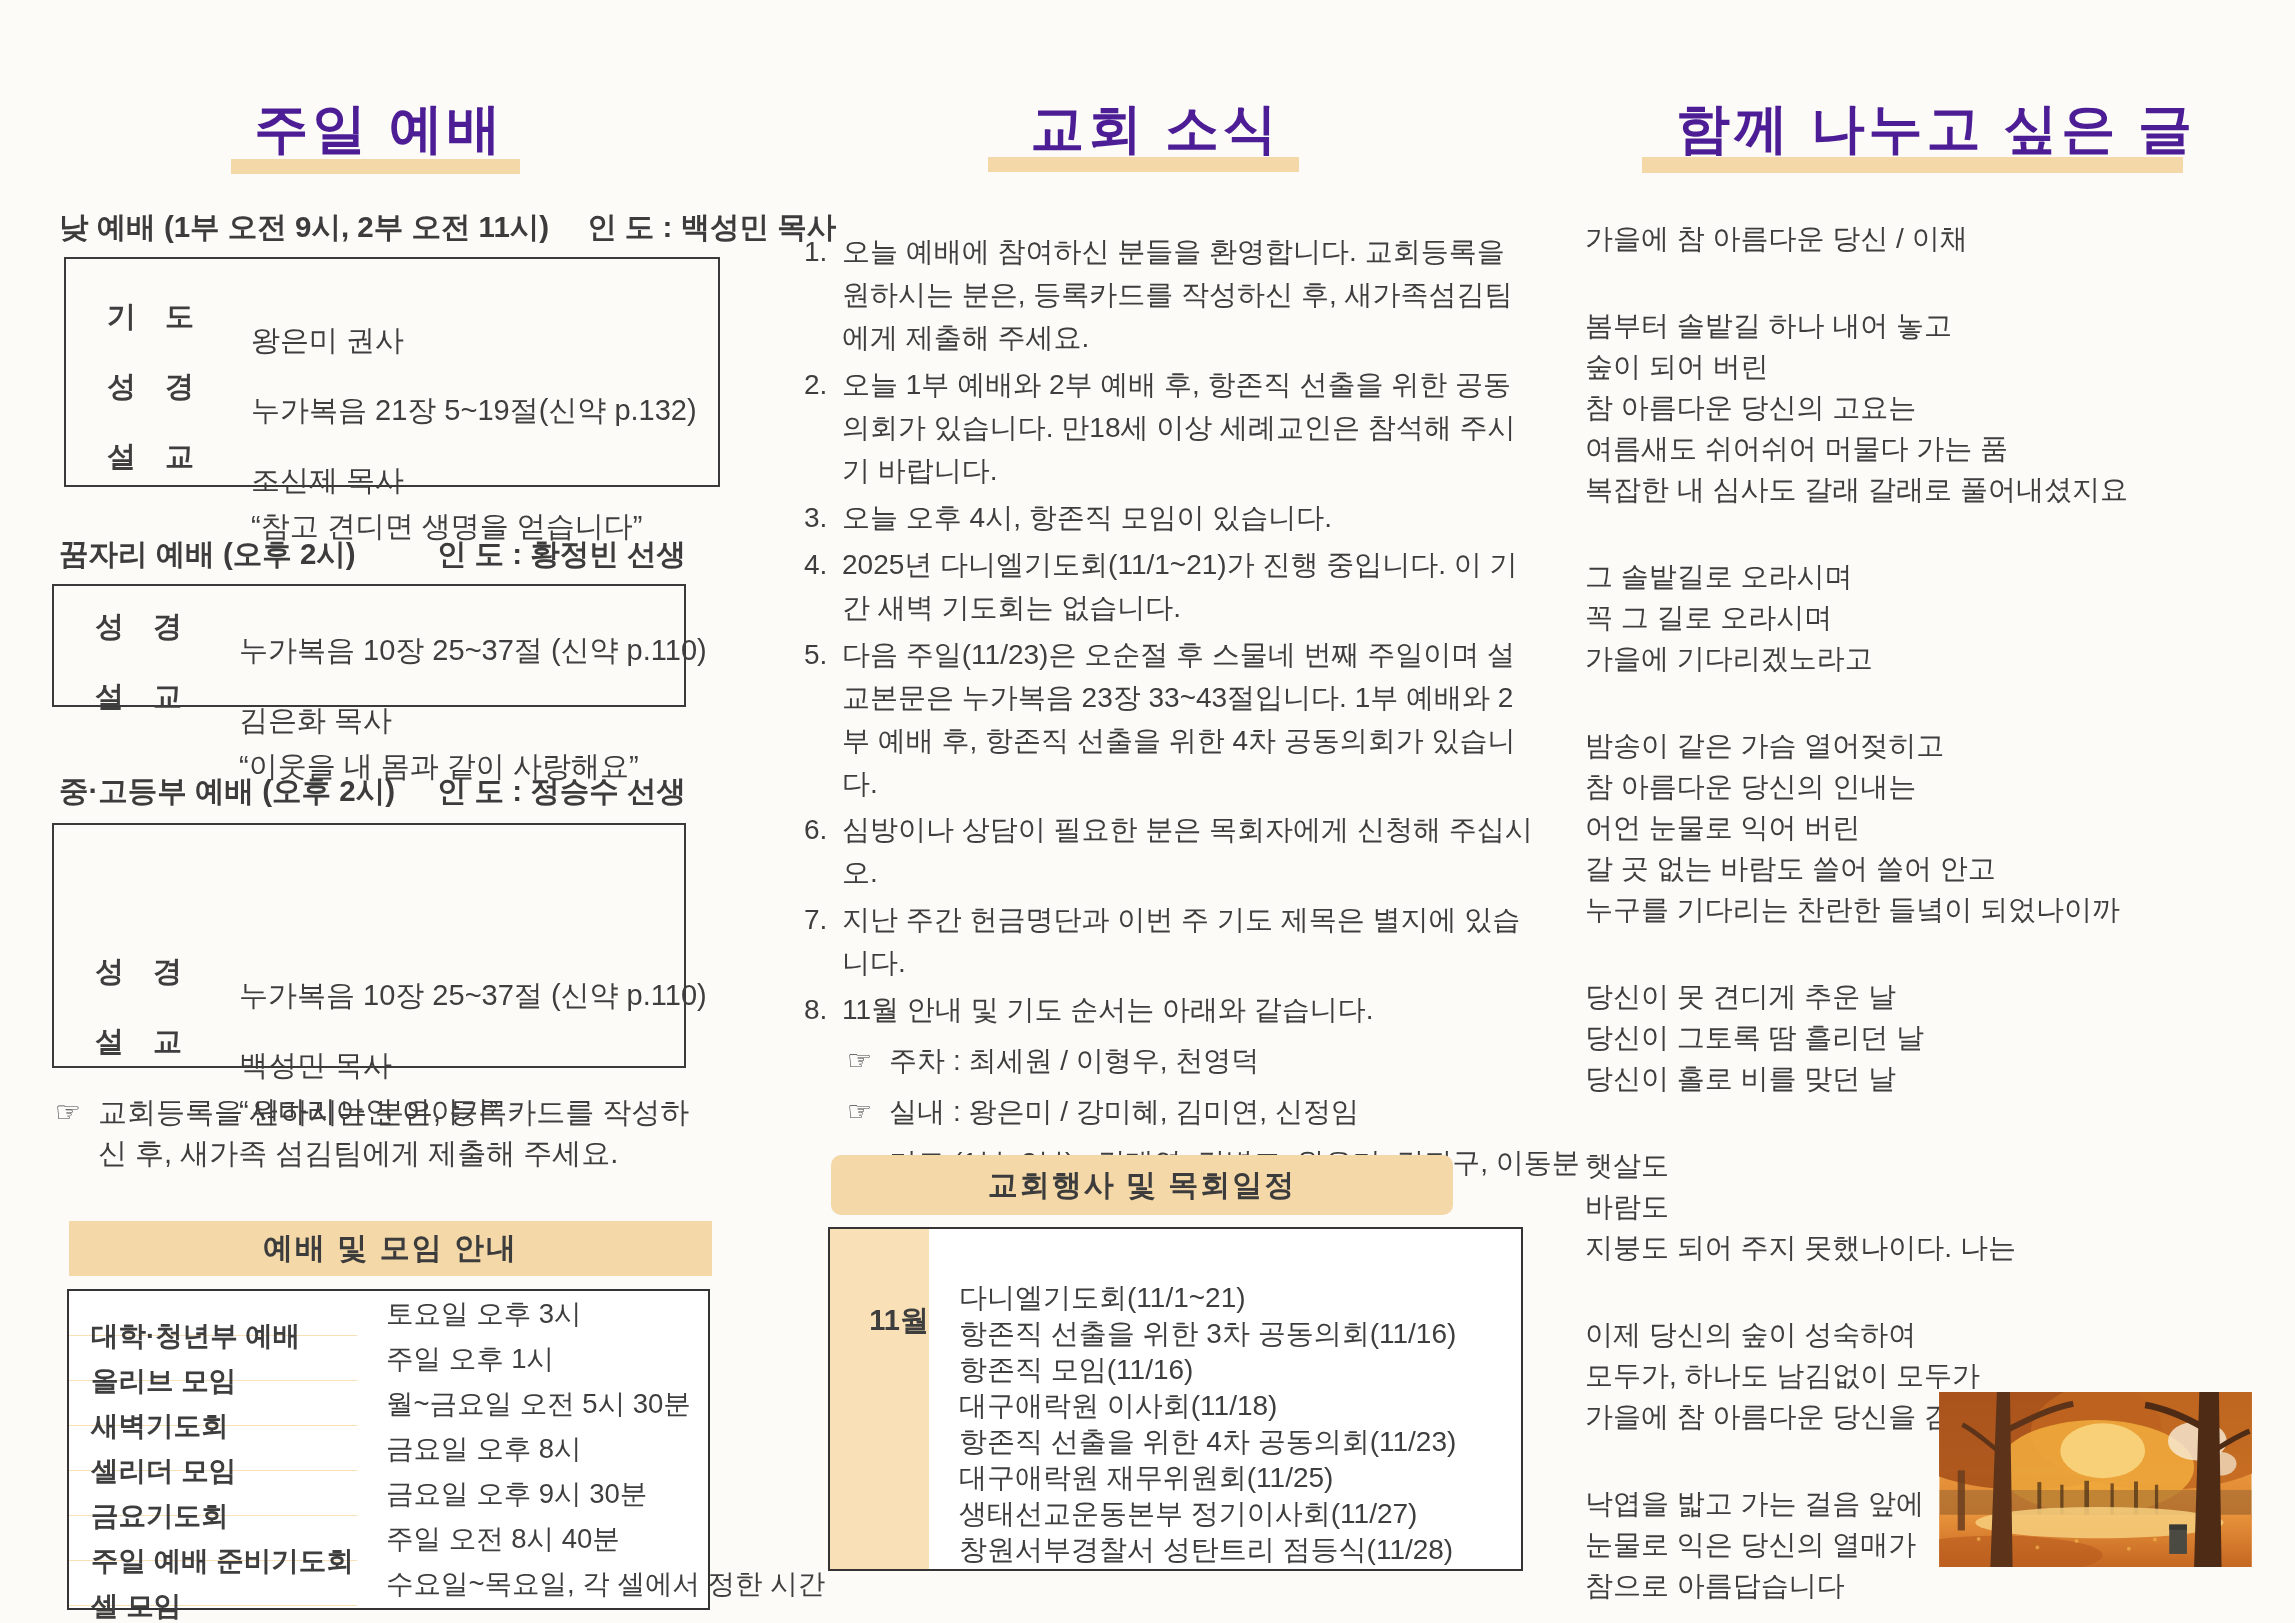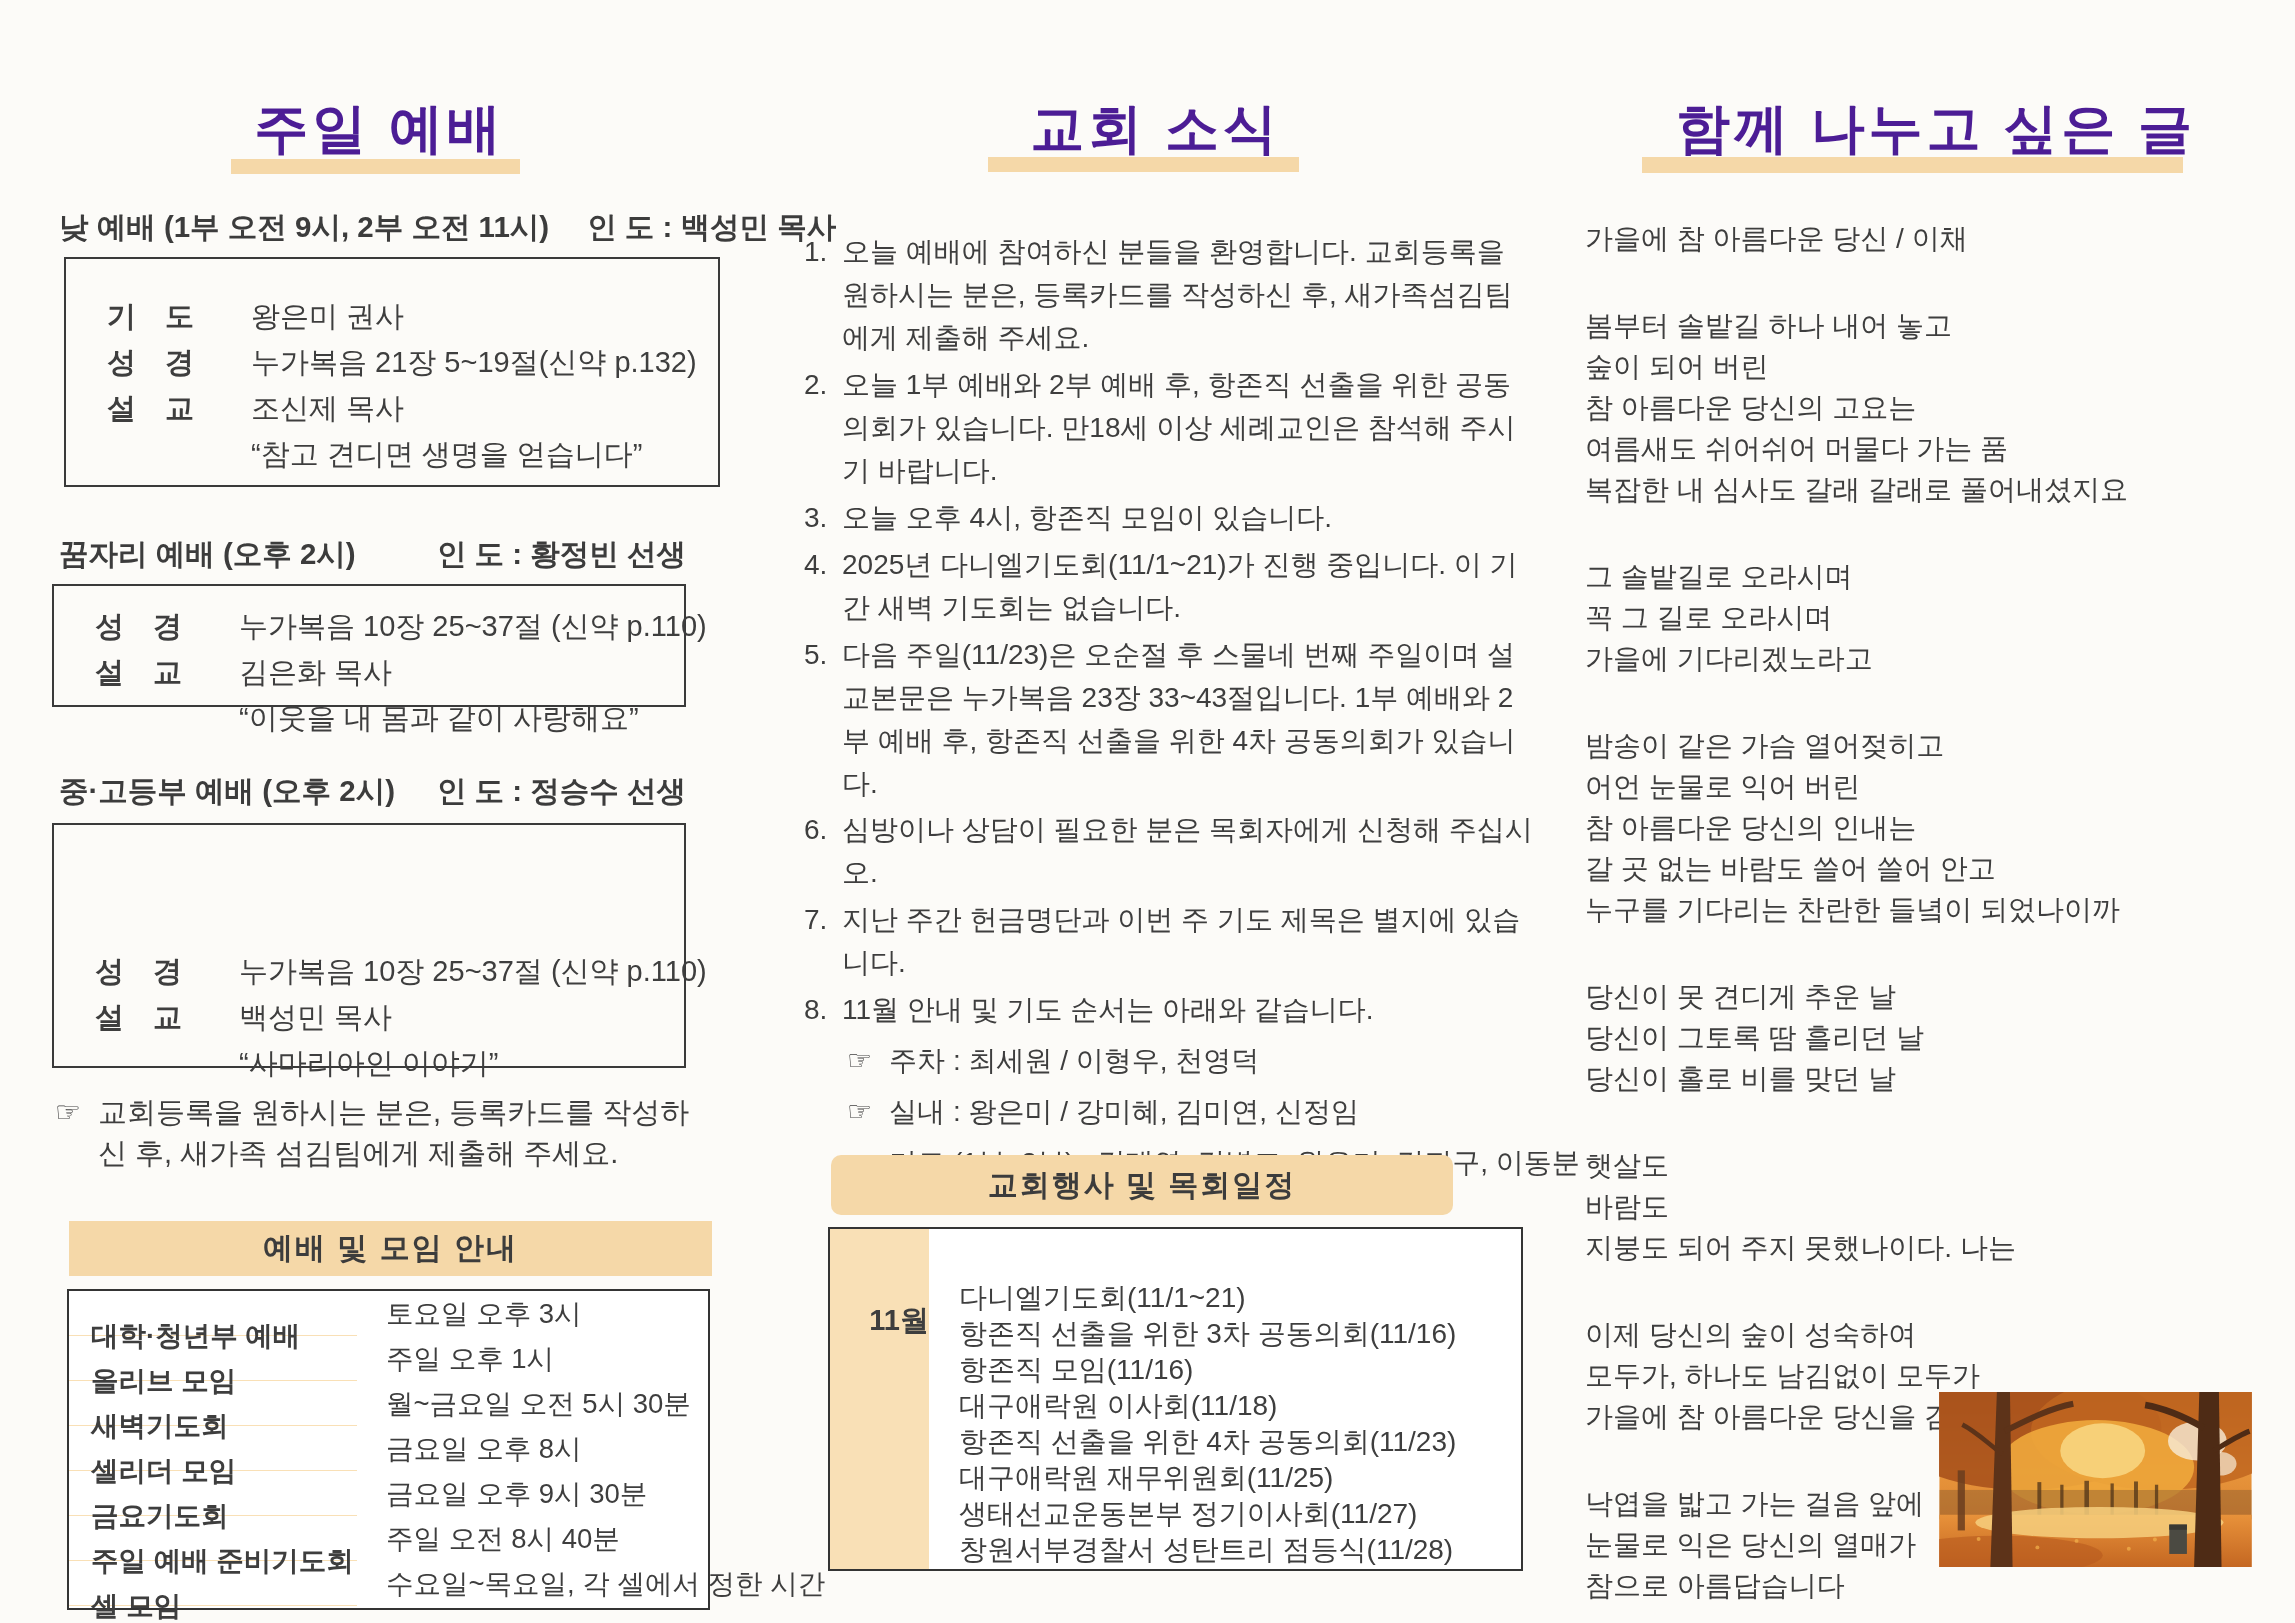--- a/index.html
+++ b/index.html
@@ -15,21 +15,21 @@
     letter-spacing:3.9px; text-align:center; white-space:nowrap;
   }
   .bar { background:#f5d8a8; }
   .hdr-line {
     display:flex; justify-content:space-between;
     font-size:29.5px; font-weight:600; color:#3c3c3c; white-space:nowrap;
   }
   .svc-box { border:2px solid #3a3a3a; }
   .svc-row { display:flex; font-size:29px; line-height:46px; }
   .svc-label { width:108px; margin-right:36px; font-weight:600; flex:none; }
-  .svc-value { white-space:nowrap; }
+  .svc-value { white-space:nowrap;margin-top:24px; }
   .svc-quote { margin-left:144px; font-size:29px; line-height:46px; white-space:nowrap; }
   .note-line { display:flex; font-size:29px; line-height:41px; }
   .note-mark { margin-right:17px; flex:none; }
   .section-bar {
     background:#f5d8a8; display:flex; align-items:center; justify-content:center;
     font-size:30px; font-weight:700; color:#3c3c3c; letter-spacing:2px;
   }
   .m-table { border:2.6px solid #343434; background:#fff; }
   .m-row { display:flex; height:45px; align-items:stretch; }
   .m-name {
@@ -240,22 +240,22 @@
       <div>여름새도 쉬어쉬어 머물다 가는 품</div>
       <div>복잡한 내 심사도 갈래 갈래로 풀어내셨지요</div>
     </div>
     <div class="stanza">
       <div>그 솔밭길로 오라시며</div>
       <div>꼭 그 길로 오라시며</div>
       <div>가을에 기다리겠노라고</div>
     </div>
     <div class="stanza">
       <div>밤송이 같은 가슴 열어젖히고</div>
+      <div>참 아름다운 당신의 인내는</div>
       <div>어언 눈물로 익어 버린</div>
-      <div>참 아름다운 당신의 인내는</div>
       <div>갈 곳 없는 바람도 쓸어 쓸어 안고</div>
       <div>누구를 기다리는 찬란한 들녘이 되었나이까</div>
     </div>
     <div class="stanza">
       <div>당신이 못 견디게 추운 날</div>
       <div>당신이 그토록 땀 흘리던 날</div>
       <div>당신이 홀로 비를 맞던 날</div>
     </div>
     <div class="stanza">
       <div>햇살도</div>

